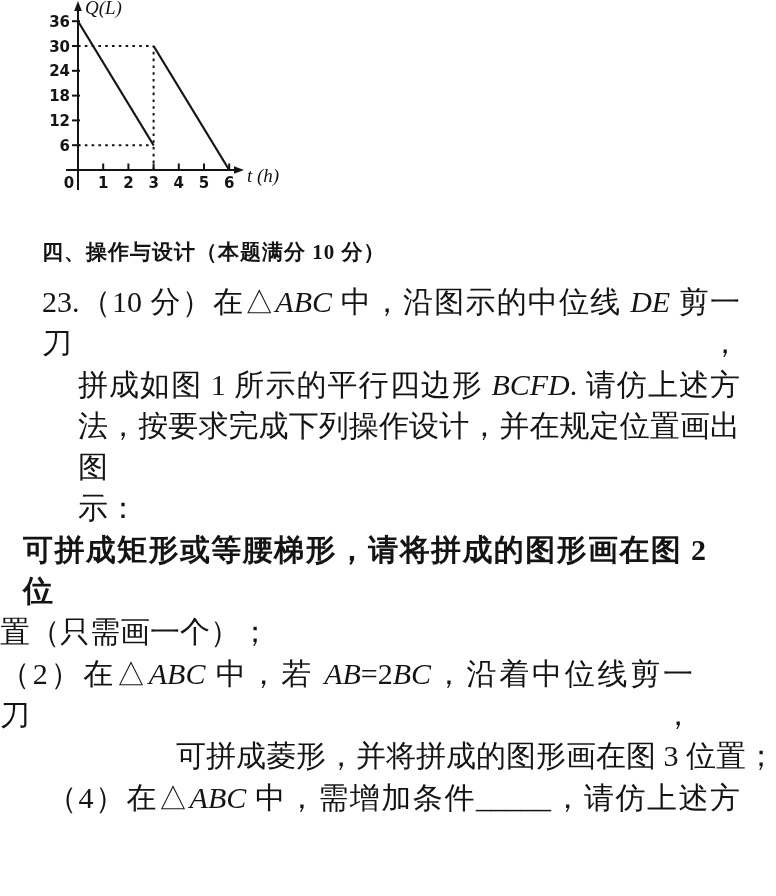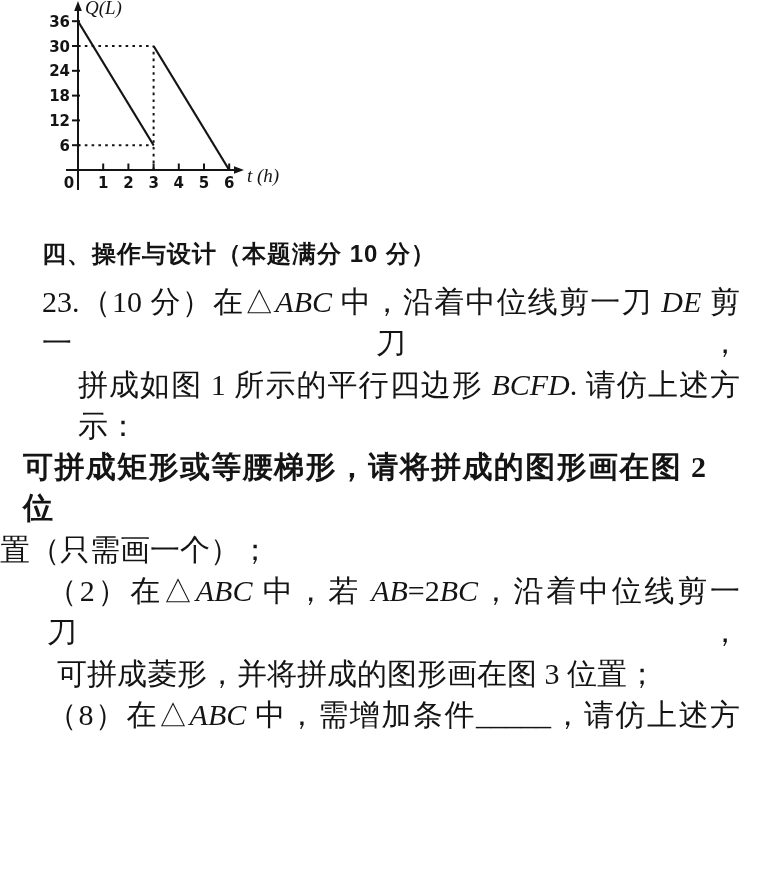--- a/index.html
+++ b/index.html
@@ -4,22 +4,22 @@
 <style>
   html,body{margin:0;padding:0;}
   body{
     width:776px;height:896px;overflow:hidden;position:relative;
     background:#ffffff;color:#141414;
     font-family:"Liberation Serif", serif;
   }
   #chart{position:absolute;left:0;top:0;overflow:hidden;}
   .heading{
     position:absolute;left:42px;top:238px;
-    font-family:Liberation Sans, sans-serif;
-    font-weight:700;font-size:24px;letter-spacing:1px;white-space:nowrap;
+    font-family:Liberation Serif, serif;
+    font-weight:700;font-size:21px;letter-spacing:1px;white-space:nowrap;
   }
   #lines{position:absolute;left:0;top:281px;width:776px;}
   .line{
     font-size:30px;line-height:41.3px;white-space:nowrap;
     font-family:"Liberation Serif", serif;
   }
   .line.full{
     white-space:normal;
     text-align:justify;text-align-last:justify;
   }
@@ -67,21 +67,22 @@
     <line x1="78" y1="145.2" x2="153.6" y2="145.2" stroke="#141414" stroke-width="2" stroke-dasharray="2.6 4.2"></line>
     <line x1="78" y1="21.19999999999999" x2="153.6" y2="145.2" stroke="#141414" stroke-width="2.2"></line>
     <line x1="153.6" y1="45.999999999999986" x2="229.2" y2="170" stroke="#141414" stroke-width="2.2"></line>
     <text x="85" y="14" class="axlabel">Q(L)</text>
     <text x="247" y="182" class="axlabel">t (h)</text>
   </svg>
 
 <div class="heading">四、操作与设计（本题满分 10 分）</div>
 
 <div id="lines">
-    <div class="line full" style="margin-left: 42px; width: 698px;"><span>23.（10 分）在△</span><span class="i">ABC</span><span> 中，沿着中位线剪一刀 </span><span class="i">DE</span><span> 剪一刀，</span></div>
+    <div class="line full" style="margin-left: 42px; width: 698px;"><span>23.（10 分）在△</span><span class="i">ABC</span><span> 中，沿图示的中位线 </span><span class="i">DE</span><span> 剪一刀，</span></div>
     <div class="line full" style="margin-left: 78px; width: 662px;"><span>拼成如图 1 所示的平行四边形 </span><span class="i">BCFD</span><span>. 请仿上述方</span></div>
+    <div class="line full" style="margin-left: 78px; width: 662px;"><span>法，按要求完成下列操作设计，并在规定位置画出图</span></div>
     <div class="line" style="margin-left: 78px;"><span>示：</span></div>
     <div class="line full" style="margin-left: 23px; width: 683px; font-weight: bold;"><span>可拼成矩形或等腰梯形，请将拼成的图形画在图 2 位</span></div>
     <div class="line" style=""><span>置（只需画一个）；</span></div>
-    <div class="line full" style="margin-left: 47px; width: 693px;"><span>（2）在△</span><span class="i">ABC</span><span> 中，若 </span><span class="i">AB</span><span>=2</span><span class="i">BC</span><span>，沿着中位线剪一刀，</span></div>
-    <div class="line" style="margin-left: 57px;"><span>可拼成菱形，并将拼成的图形画在图 3 位置；</span></div>
-    <div class="line full" style="margin-left: 47px; width: 693px;"><span>（8）在△</span><span class="i">ABC</span><span> 中，需增加条件</span><span>_____</span><span>，请仿上述方</span></div>
+    <div class="line full" style="width: 693px;"><span>（2）在△</span><span class="i">ABC</span><span> 中，若 </span><span class="i">AB</span><span>=2</span><span class="i">BC</span><span>，沿着中位线剪一刀，</span></div>
+    <div class="line" style="margin-left: 57px; text-align: right;"><span>可拼成菱形，并将拼成的图形画在图 3 位置；</span></div>
+    <div class="line full" style="margin-left: 47px; width: 693px;"><span>（4）在△</span><span class="i">ABC</span><span> 中，需增加条件</span><span>_____</span><span>，请仿上述方</span></div>
   </div>
 
 </body></html>

